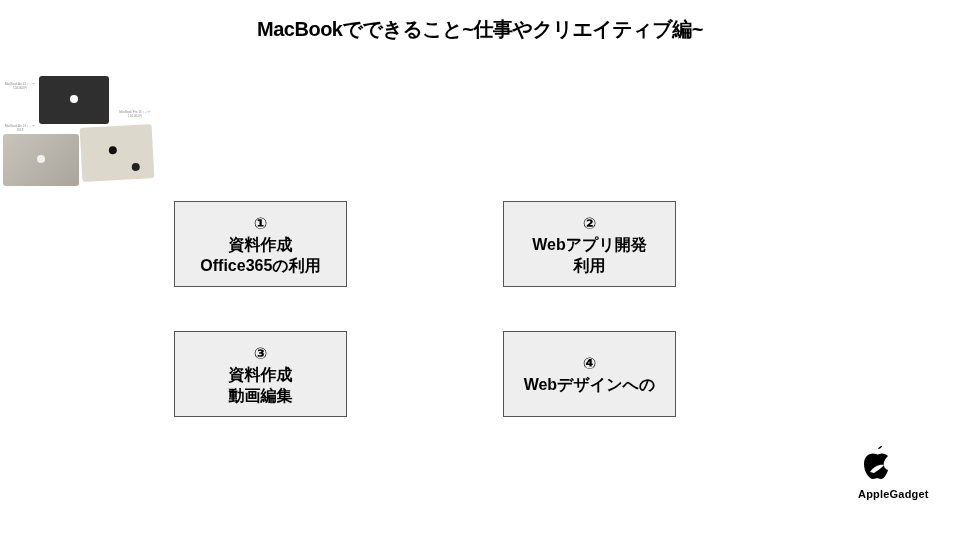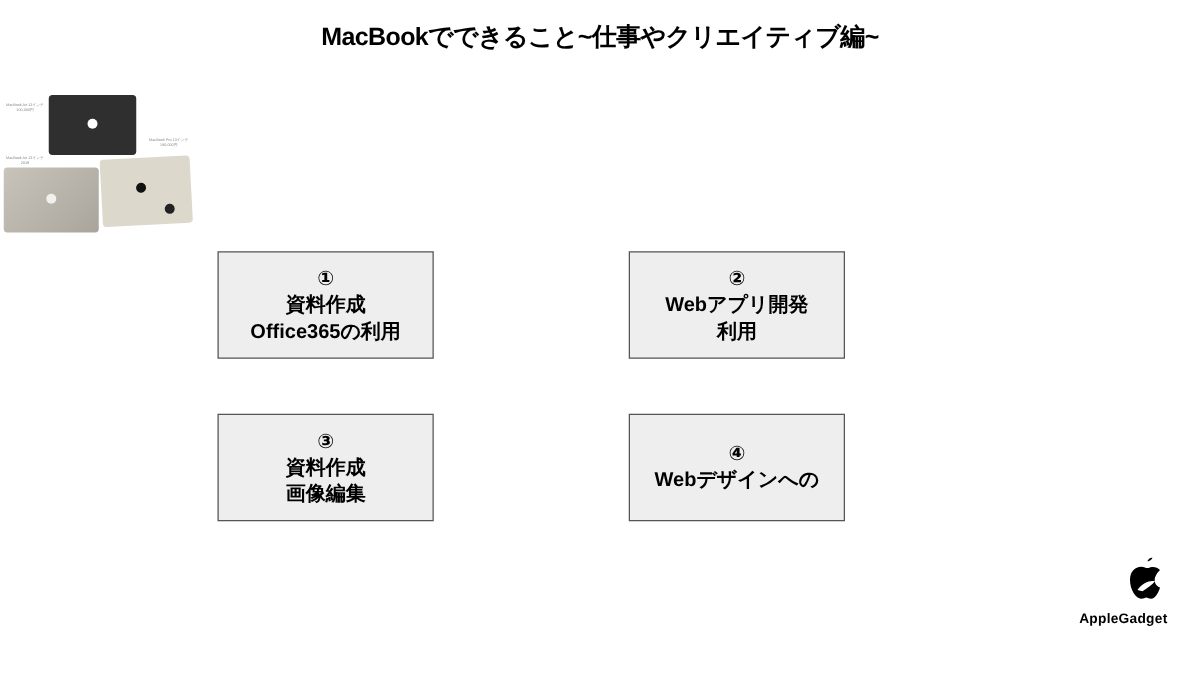--- a/index.html
+++ b/index.html
@@ -17,21 +17,21 @@
     line-height:4px; padding-top:6px; box-sizing:border-box;
   }
   .laptop { position:absolute; border-radius:3px; }
   .logo-dot { position:absolute; }
   .card {
     position:absolute; width:173px; height:86px; background:#eeeeee;
     border:1px solid #555555; box-sizing:border-box;
     display:flex; flex-direction:column; align-items:center; justify-content:center;
     font-size:16px; font-weight:bold; line-height:21px; text-align:center;
   }
-  .brand { position:absolute; left:858px; top:446px; width:76px; text-align:right; }
+  .brand { position:absolute; left:858px; top:446px; width:76px; text-align:left; }
   .brand-name { font-size:11px; font-weight:bold; margin-top:2px; letter-spacing:0.2px; }
 </style>
 </head>
 <body>
 
 <div class="title">MacBookでできること~仕事やクリエイティブ編~</div>
 
 <div class="photo">
   <div class="label-card" style="left:0;top:2px;width:34px;height:26px;">MacBook Air 13インチ 100,000円</div>
   <div class="laptop" style="left:36px;top:2px;width:70px;height:48px;background:#2f2f2f;">
@@ -56,21 +56,21 @@
 
 <div class="card" style="left:503px;top:201px;">
   <div>②</div>
   <div>Webアプリ開発</div>
   <div>利用</div>
 </div>
 
 <div class="card" style="left:174px;top:331px;">
   <div>③</div>
   <div>資料作成</div>
-  <div>画像編集</div>
+  <div>動画編集</div>
 </div>
 
 <div class="card" style="left:503px;top:331px;">
   <div>④</div>
   <div>Webデザインへの</div>
 </div>
 
 <div class="brand">
   <svg width="36" height="36" viewBox="0 0 36 36">
     <path d="M20 3 C22 3 24 1 24 0 C22 0 20 2 20 3 Z" fill="#000"></path>

